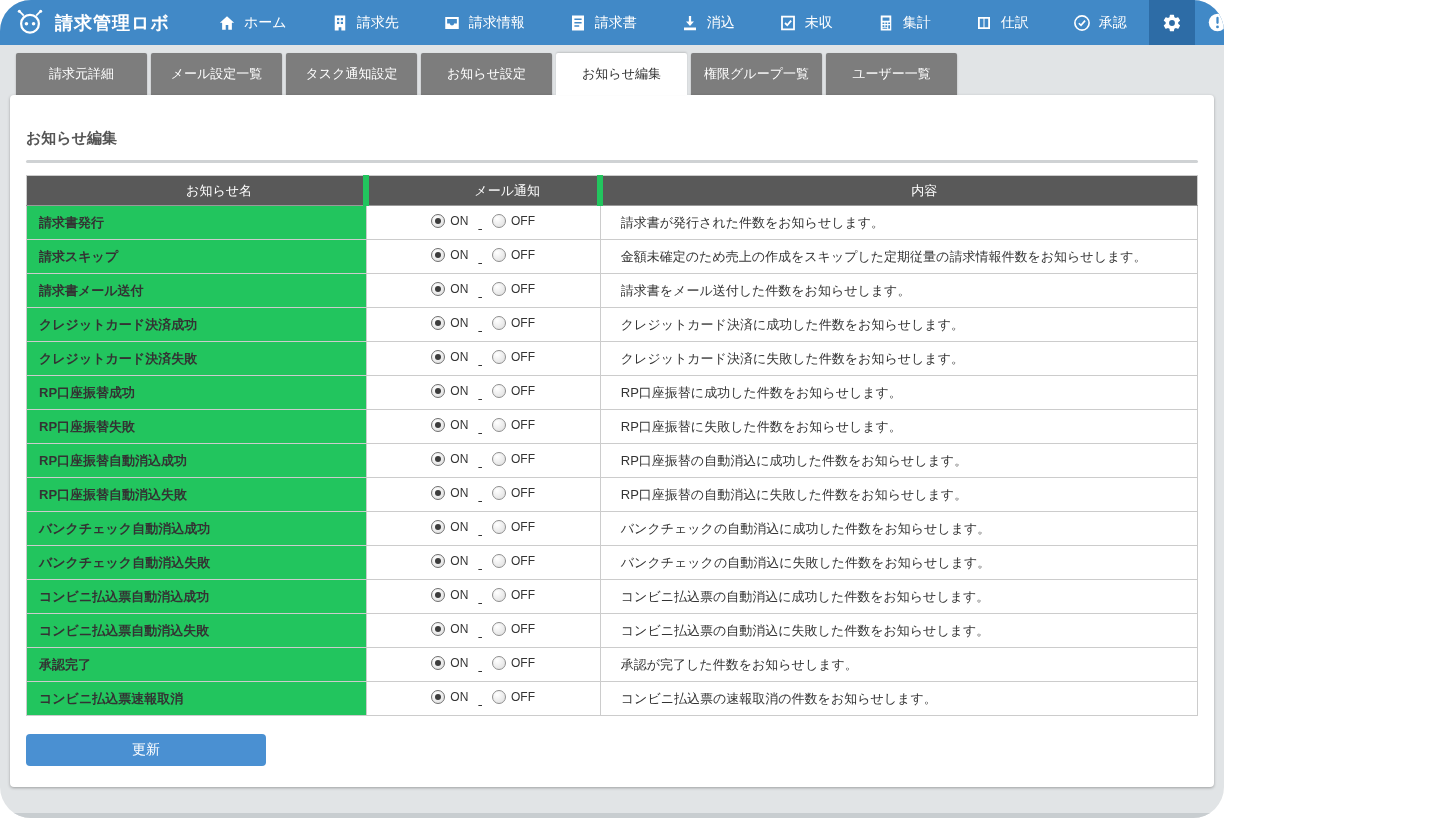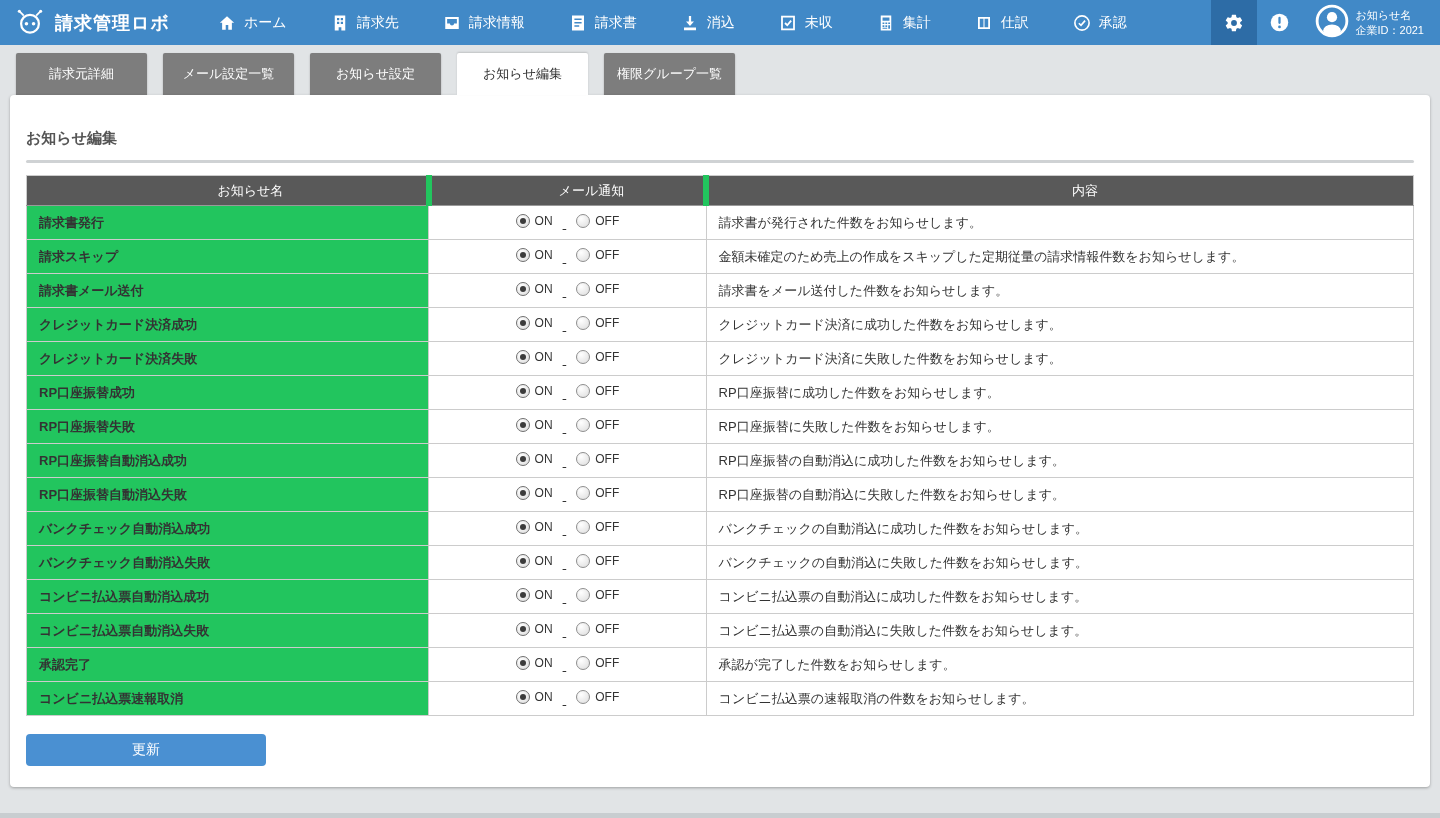--- a/index.html
+++ b/index.html
@@ -1,50 +1,50 @@
 <!DOCTYPE html>
 <html style="--navbar: #4189c7; --navbarActive: #2d6ca6; --tabBg: #7d7d7d; --thBg: #595959; --btn: #4a90d2; --bg: #e1e4e6;"><head>
 <meta charset="utf-8">
 <style>
   * { margin:0; padding:0; box-sizing:border-box; }
   html,body { width:1440px; height:818px; }
   body { font-family:"Liberation Sans","DejaVu Sans",sans-serif; }
-  .page { width:1440px; height:818px; position:relative; background:var(--bg,#e1e4e6); overflow:hidden; }
+  .page { width:1224px; height:818px; position:relative; background:var(--bg,#e1e4e6); overflow:hidden;border-radius:31px; }
 
   
   .navbar { height:45px; background:var(--navbar,#4189c7); display:flex; align-items:center; color:#fff; }
   .brand { display:flex; align-items:center; gap:9px; padding-left:14px; min-width:178px; cursor:pointer; }
   .brand-text { font-size:18px; font-weight:bold; letter-spacing:1px; white-space:nowrap; }
   .nav-items { display:flex; align-items:center; margin-left:18px; height:100%; }
   .nav-item { display:flex; align-items:center; gap:8px; padding:0 22px; height:100%; font-size:14px; cursor:pointer; white-space:nowrap; }
   .nav-item .icon svg, .nav-tile .icon svg { display:block; }
   .nav-right { margin-left:auto; display:flex; align-items:center; height:100%; }
   .nav-tile { width:46px; height:45px; display:flex; align-items:center; justify-content:center; cursor:pointer; }
   .nav-tile.active { background:var(--navbarActive,#2d6ca6); }
   .user { display:flex; align-items:center; gap:7px; padding:0 16px 0 12px; cursor:pointer; }
   .user-text { font-size:11px; line-height:1.35; white-space:nowrap; }
 
   
-  .tabbar { display:flex; gap:16px; padding:8px 0 0 16px; height:50px; }
+  .tabbar { display:flex; gap:4px; padding:8px 0 0 16px; height:50px; }
   .tab { width:131px; background:var(--tabBg,#7d7d7d); color:#fff; font-size:13px; display:flex; align-items:center; justify-content:center; border-radius:2px 2px 0 0; cursor:pointer; white-space:nowrap; box-shadow:0 1px 2px rgba(0,0,0,.25); }
   .tab.active { background:#fff; color:#333; position:relative; z-index:3; box-shadow:0 -1px 2px rgba(0,0,0,.15); }
 
   
   .card { position:absolute; left:10px; right:10px; top:95px; bottom:31px; background:#fff; border-radius:4px; box-shadow:0 1px 3px rgba(0,0,0,.3); padding:20px 16px; z-index:2; }
   .page-title { font-size:15px; font-weight:bold; color:#555; margin:14px 0 12px 0; }
   .divider { height:3px; background:#cfd2d4; margin-bottom:12px; border-radius:2px; }
 
   table.notice { width:100%; border-collapse:collapse; table-layout:fixed; }
   .notice th { background:var(--thBg,#595959); color:#fff; font-weight:normal; font-size:13px; height:30px; border:1px solid #ccc; border-bottom:1px solid #999;padding-left:48px; }
   .notice th + th { border-left:6px solid #22c55e; }
   .notice td { border:1px solid #ccc; height:34px; font-size:13px; color:#333; }
   .notice col.c1 { width:29%; } .notice col.c2 { width:20%; } .notice col.c3 { width:51%; }
   td.name { background:#22c55e; font-weight:bold; padding:0 12px; }
   td.mail { text-align:center;text-decoration:underline; }
-  td.desc { padding:0 12px; }
+  td.desc { padding:0 20px; }
 
   .radio-opt { display:inline-flex; align-items:center; gap:5px; margin:0 10px; font-size:12px; color:#333; cursor:pointer; }
   .radio { width:14px; height:14px; border-radius:50%; border:1px solid #8f8f8f; background:radial-gradient(circle at 35% 30%, #ffffff, #dcdcdc); display:inline-block; position:relative; }
   .radio.checked { border-color:#6f6f6f; }
   .radio.checked::after { content:''; position:absolute; left:3px; top:3px; width:6px; height:6px; border-radius:50%; background:#3c3c3c; }
 
   .update-btn { margin-top:18px; width:240px; height:32px; background:var(--btn,#4a90d2); color:#fff; border:none; border-radius:4px; font-size:14px; cursor:pointer; font-family:inherit; display:block; }
 
   .bottom-strip { position:absolute; left:0; right:0; bottom:0; height:5px; background:#c8cdd0; }
 </style>
@@ -188,27 +188,29 @@
         </div>
       </div>
     </div>
   </div>
 
   <div class="tabbar">
   <div class="tab">請求元詳細</div>
 
   <div class="tab">メール設定一覧</div>
 
+  <div class="tab">タスク通知設定</div>
 
   <div class="tab">お知らせ設定</div>
 
   <div class="tab active">お知らせ編集</div>
 
   <div class="tab">権限グループ一覧</div>
 
+  <div class="tab">ユーザー一覧</div>
 </div>
 
   <div class="card">
     <div class="page-title">お知らせ編集</div>
     <div class="divider"></div>
 
     <table class="notice">
       <colgroup>
           <col class="c1">
           <col class="c2">

